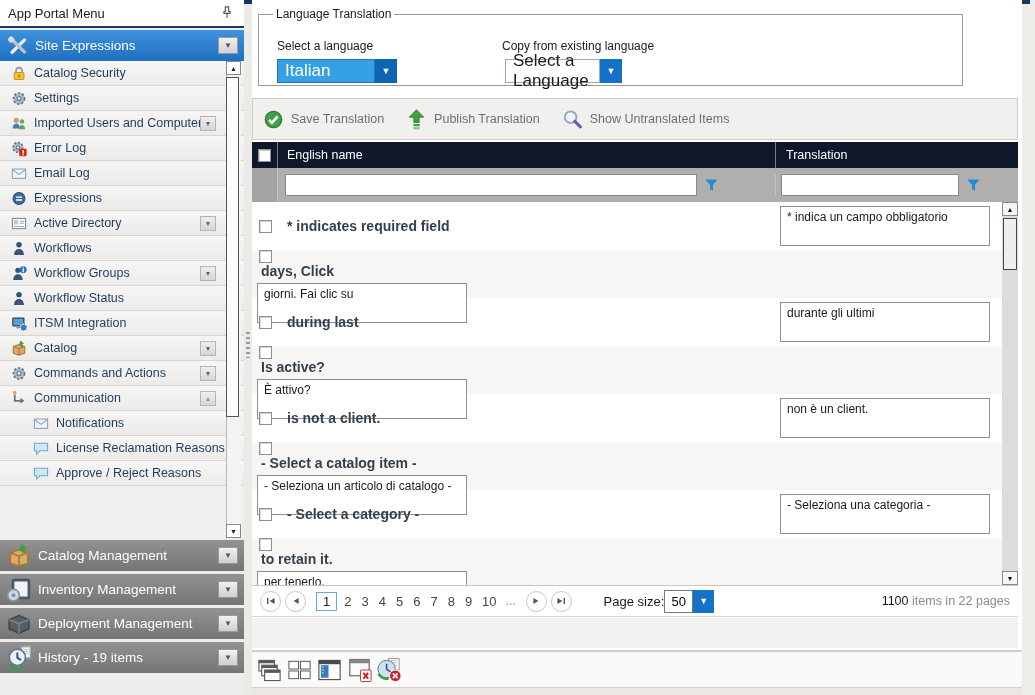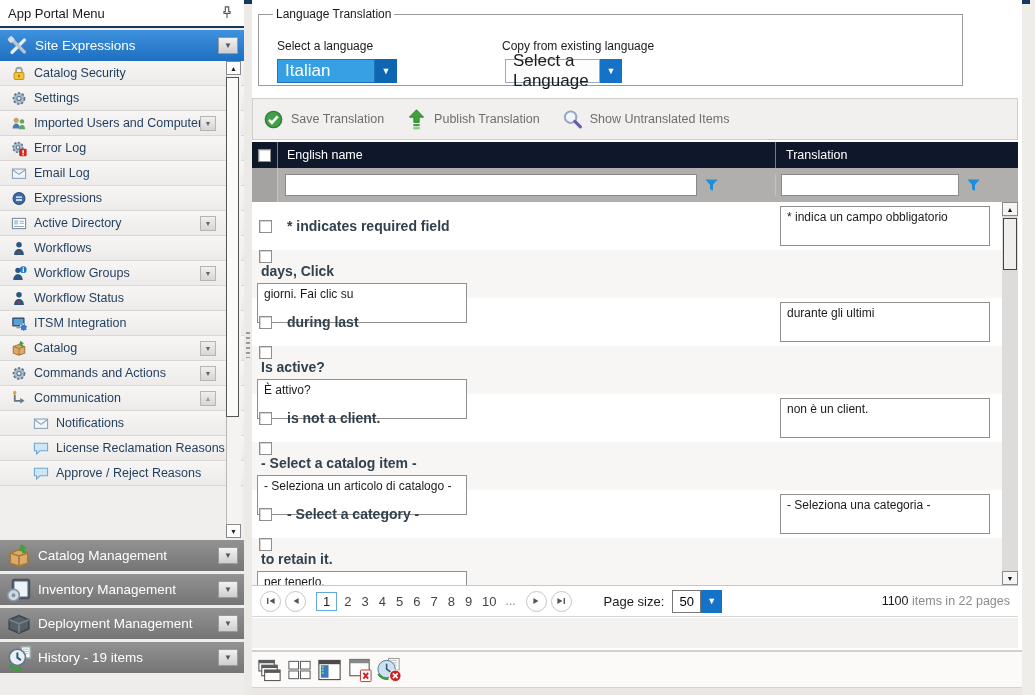--- a/index.html
+++ b/index.html
@@ -91,21 +91,21 @@
 
   .pager { height:32px; border-top:1px solid #c9c7c5; border-bottom:1px solid #d8d6d4; background:#fff;
            display:flex; align-items:center; padding:0 8px; }
   .pg-circle { width:21px; height:21px; border-radius:50%; border:1px solid #c6c6c6; background:#fff; margin-right:4px;
                display:flex; align-items:center; justify-content:center; cursor:pointer; }
   .pg-nums { display:flex; align-items:center; margin:0 6px; }
   .pg-num { padding:0 5px; color:#444; font-size:13px; cursor:pointer; }
   .pg-num.cur { border:1px solid #62aadc; background:#fff; color:#222; padding:1px 6px; margin-right:2px; }
   .pg-dots { color:#888; padding:0 4px; font-size:12px; }
   .ps-label { margin-left:28px; color:#1a1a1a; font-size:13px; }
-  .ps-box { display:flex; margin-left:8px; height:23px; cursor:pointer;text-align:center; }
+  .ps-box { display:flex; margin-left:0; height:23px; cursor:pointer;text-align:center; }
   .ps-box .v { width:29px; border:1px solid #777; background:#fff; display:flex; align-items:center; justify-content:center; font-size:13px; }
   .ps-box .b { width:21px; background:#1472c8; color:#fff; font-size:9px; display:flex; align-items:center; justify-content:center; }
   .pg-info { margin-left:auto; font-size:12.5px; color:#8a8a8a; }
   .pg-info b { color:#1a1a1a; font-weight:normal; }
 
   .below-grid { position:absolute; left:0; top:618px; width:766px; height:30px; background:#f4f2f0; }
   .btm-toolbar { position:absolute; left:0; top:650px; width:770px; height:37px; background:#fbfaf9;
                  border-top:2px solid #d2cfcc; display:flex; align-items:center; padding-left:4px; }
   .bt-icon { width:27px; height:30px; margin-right:3px; cursor:pointer; display:flex; align-items:center; justify-content:center; }
   .btm-strip { position:absolute; left:0; top:687px; width:770px; height:8px; background:#eae7e4; border-top:1px solid #d5d2cf; }

